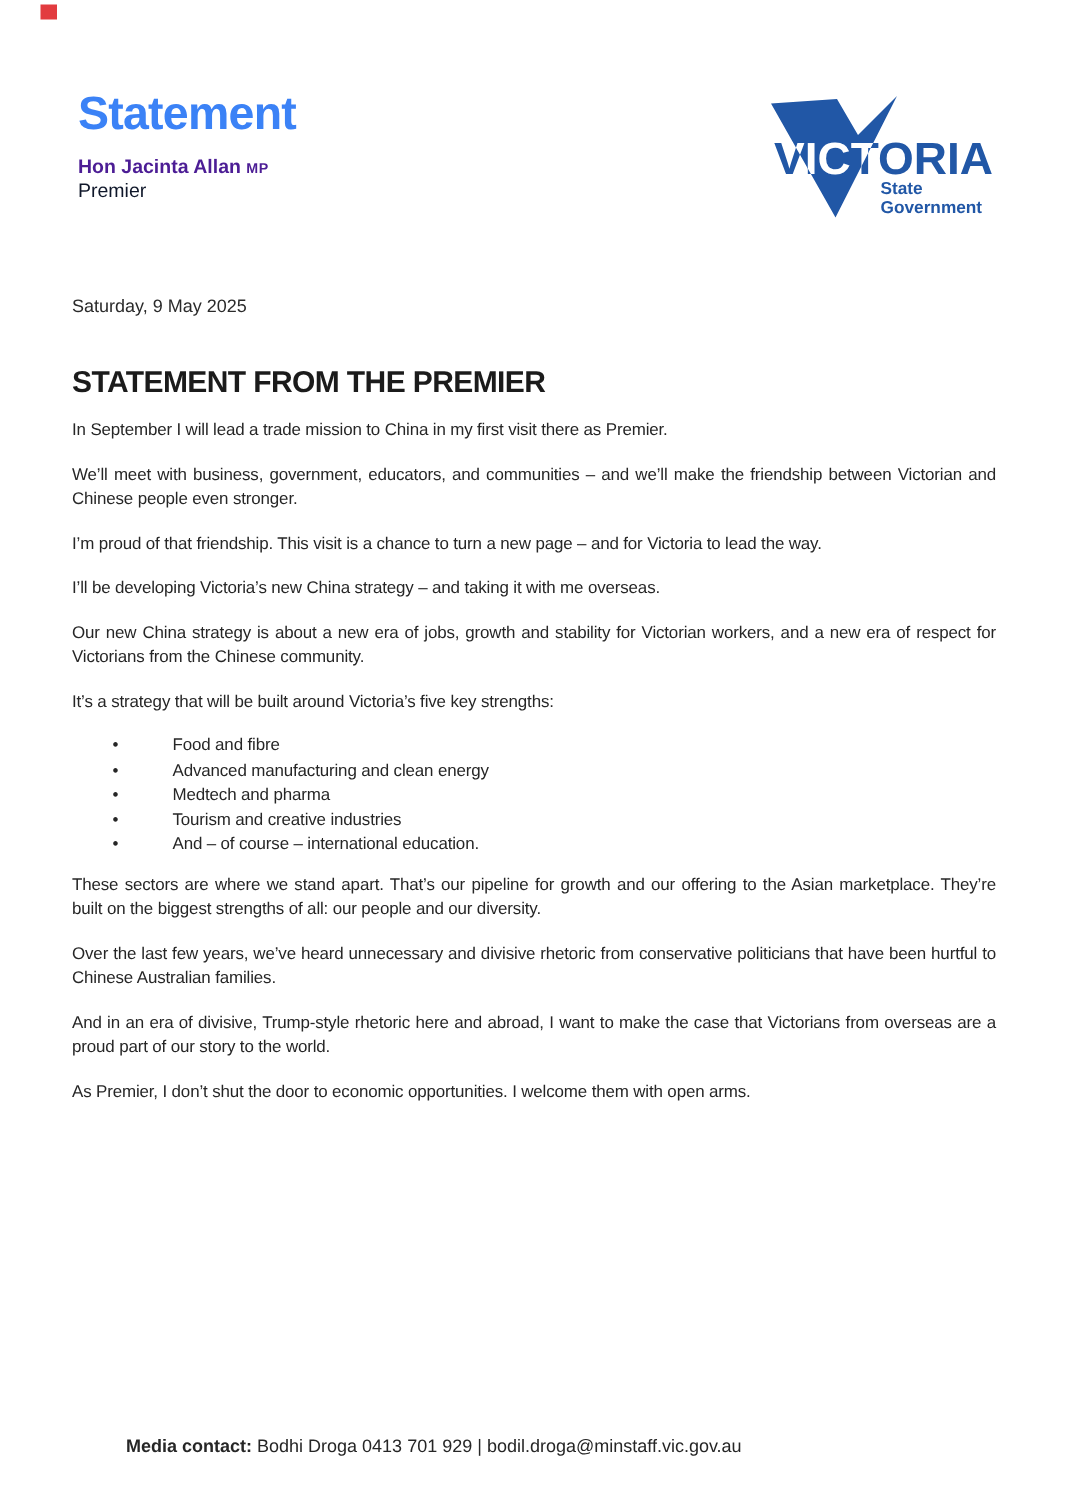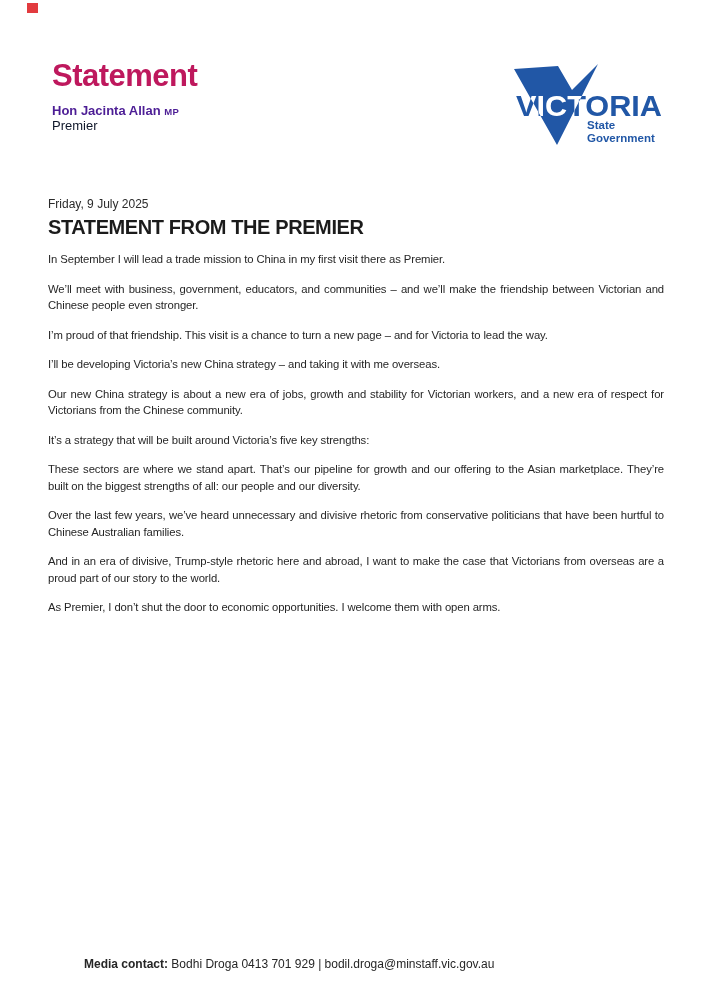--- a/index.html
+++ b/index.html
@@ -24,21 +24,21 @@
   .masthead {
     position: absolute;
     left: 52px; top: 60px;
     width: 300px;
   }
   .masthead-title {
     font-size: 31px;
     font-weight: bold;
     letter-spacing: -0.5px;
     line-height: 32px;
-    color: #be185d;
+    color: #3b82f6;
   }
   .masthead-name {
     margin-top: 12px;
     font-size: 13px;
     font-weight: bold;
     line-height: 14px;
     color: #4c1d95;
   }
   .masthead-name .postnom {
     font-size: 9.5px;
@@ -60,21 +60,21 @@
     position: absolute;
     left: 48px; top: 197px;
     width: 616px;
   }
   .doc-date {
     font-size: 12px;
     line-height: 14px;
     color: #2b2b2b;
   }
   .doc-title {
-    margin: 4px 0 12px 0;
+    margin: 32px 0 12px 0;
     font-size: 20px;
     line-height: 24px;
     font-weight: bold;
     letter-spacing: -0.4px;
     color: #1b1b1b;
   }
   .content p {
     margin: 0 0 13px 0;
     font-size: 11.3px;
     line-height: 16.5px;
@@ -138,30 +138,37 @@
       </defs>
       <path d="M0 6 L44 3 L58 27 L84 1 L43 82 Z" fill="#2157a6"></path>
       <text x="2" y="53" font-family="Liberation Sans, sans-serif" font-size="30" font-weight="bold" fill="#2157a6" textLength="146" lengthAdjust="spacingAndGlyphs">VICTORIA</text>
       <text x="2" y="53" font-family="Liberation Sans, sans-serif" font-size="30" font-weight="bold" fill="#ffffff" textLength="146" lengthAdjust="spacingAndGlyphs" clip-path="url(#triClip)">VICTORIA</text>
       <text x="73" y="66" font-family="Liberation Sans, sans-serif" font-size="11.5" font-weight="bold" fill="#2157a6">State</text>
       <text x="73" y="79" font-family="Liberation Sans, sans-serif" font-size="11.5" font-weight="bold" fill="#2157a6">Government</text>
     </svg>
   </div>
 
   <div class="content">
-    <div class="doc-date">Friday, 9 July 2025</div>
+    <div class="doc-date">Saturday, 9 May 2025</div>
     <h1 class="doc-title">STATEMENT FROM THE PREMIER</h1>
 
     <p>In September I will lead a trade mission to China in my first visit there as Premier.</p>
     <p>We’ll meet with business, government, educators, and communities – and we’ll make the friendship between Victorian and Chinese people even stronger.</p>
     <p>I’m proud of that friendship. This visit is a chance to turn a new page – and for Victoria to lead the way.</p>
     <p>I’ll be developing Victoria’s new China strategy – and taking it with me overseas.</p>
     <p>Our new China strategy is about a new era of jobs, growth and stability for Victorian workers, and a new era of respect for Victorians from the Chinese community.</p>
     <p>It’s a strategy that will be built around Victoria’s five key strengths:</p>
 
+    <ul>
+      <li>Food and fibre</li>
+      <li>Advanced manufacturing and clean energy</li>
+      <li>Medtech and pharma</li>
+      <li>Tourism and creative industries</li>
+      <li>And – of course – international education.</li>
+    </ul>
 
     <p>These sectors are where we stand apart. That’s our pipeline for growth and our offering to the Asian marketplace. They’re built on the biggest strengths of all: our people and our diversity.</p>
     <p>Over the last few years, we’ve heard unnecessary and divisive rhetoric from conservative politicians that have been hurtful to Chinese Australian families.</p>
     <p>And in an era of divisive, Trump-style rhetoric here and abroad, I want to make the case that Victorians from overseas are a proud part of our story to the world.</p>
     <p>As Premier, I don’t shut the door to economic opportunities. I welcome them with open arms.</p>
   </div>
 
   <div class="doc-footer">
     <span class="label">Media contact:</span><span> Bodhi Droga 0413 701 929 | bodil.droga@minstaff.vic.gov.au</span>
   </div>

